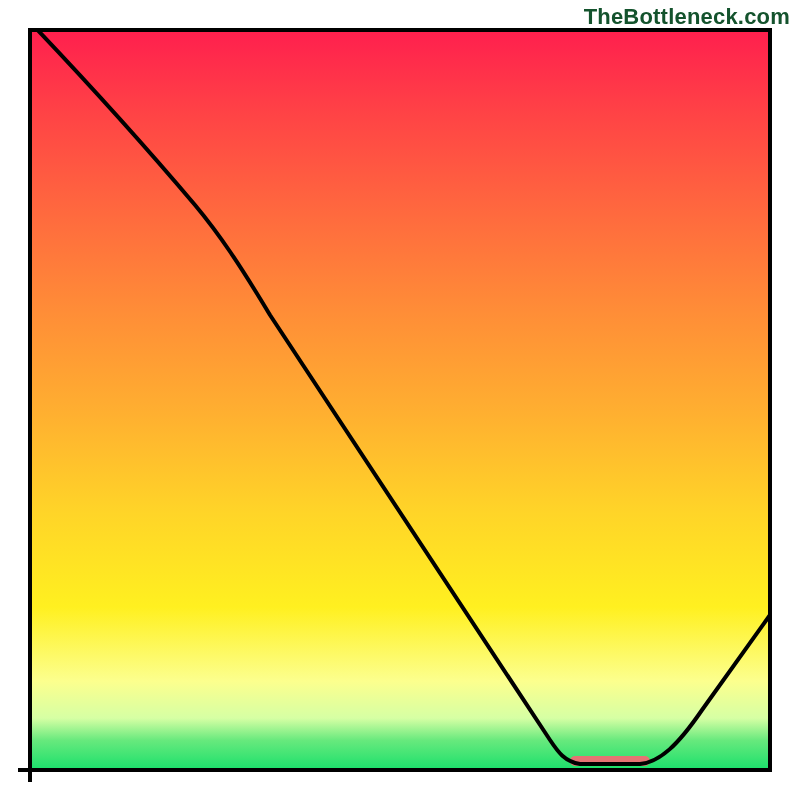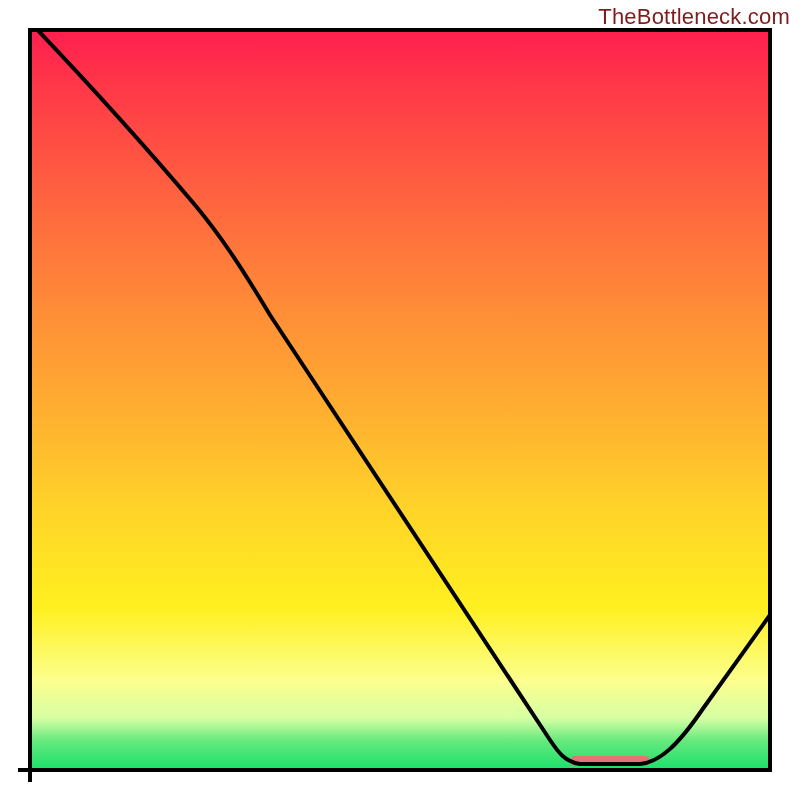--- a/index.html
+++ b/index.html
@@ -13,22 +13,22 @@
   .wrap {
     position: relative;
     width: 800px;
     height: 800px;
   }
   .watermark {
     position: absolute;
     top: 4px;
     right: 10px;
     font-size: 22px;
-    font-weight: 400;
-    color: #7f1d1d;
+    font-weight: 700;
+    color: #14532d;
     letter-spacing: 0.2px;
   }
   .plot-inner {
     position: absolute;
     left: 30px;
     top: 30px;
     width: 740px;
     height: 740px;
     
     background: linear-gradient(

